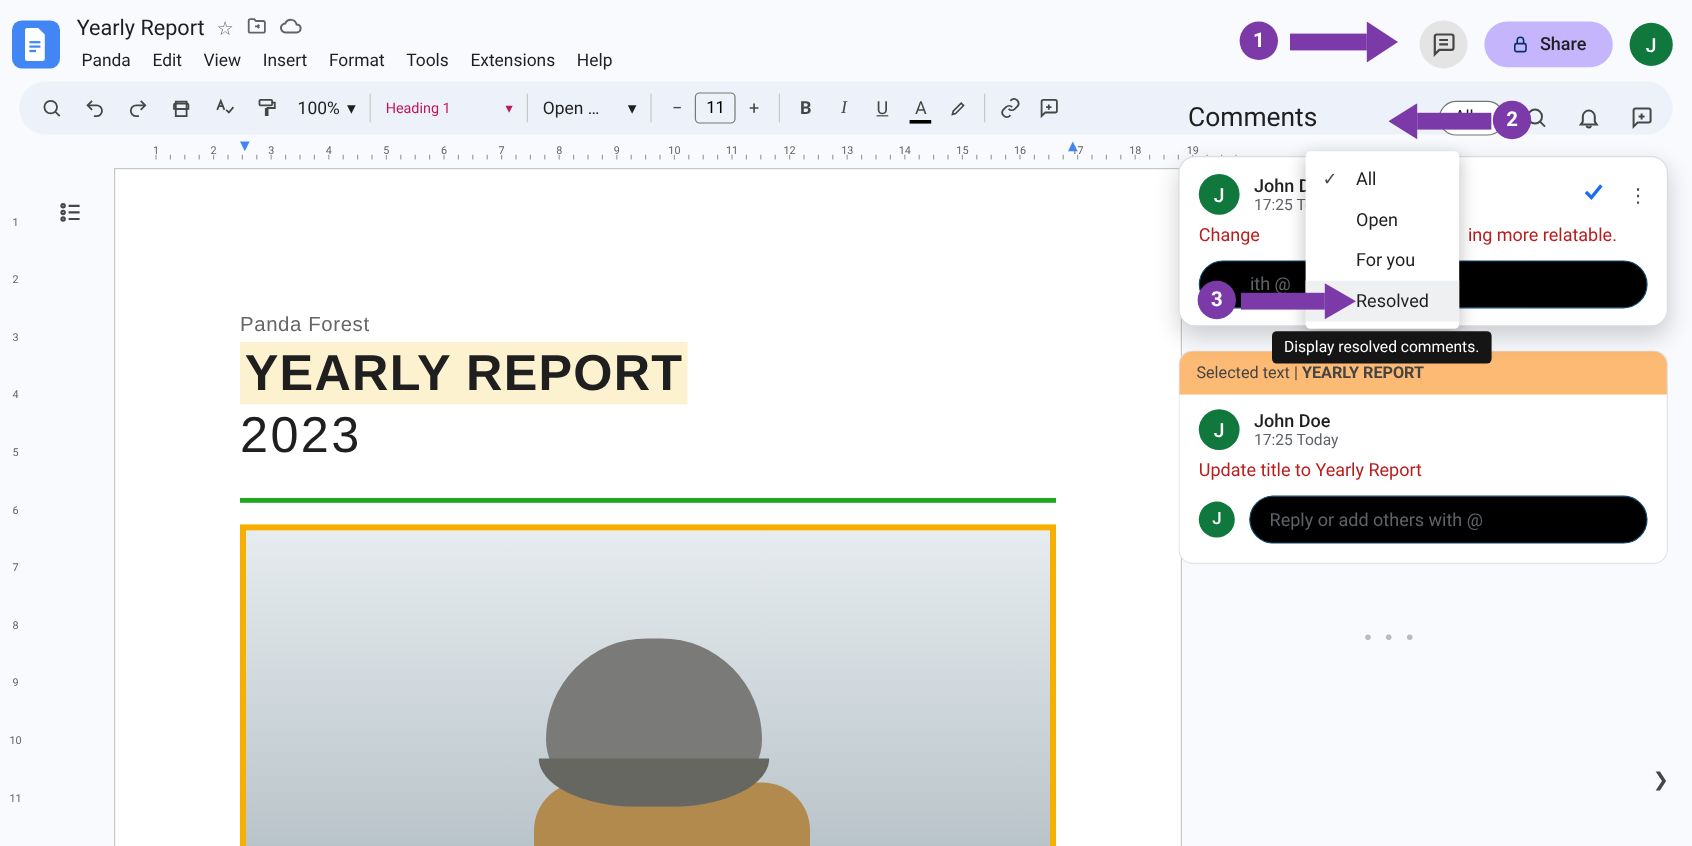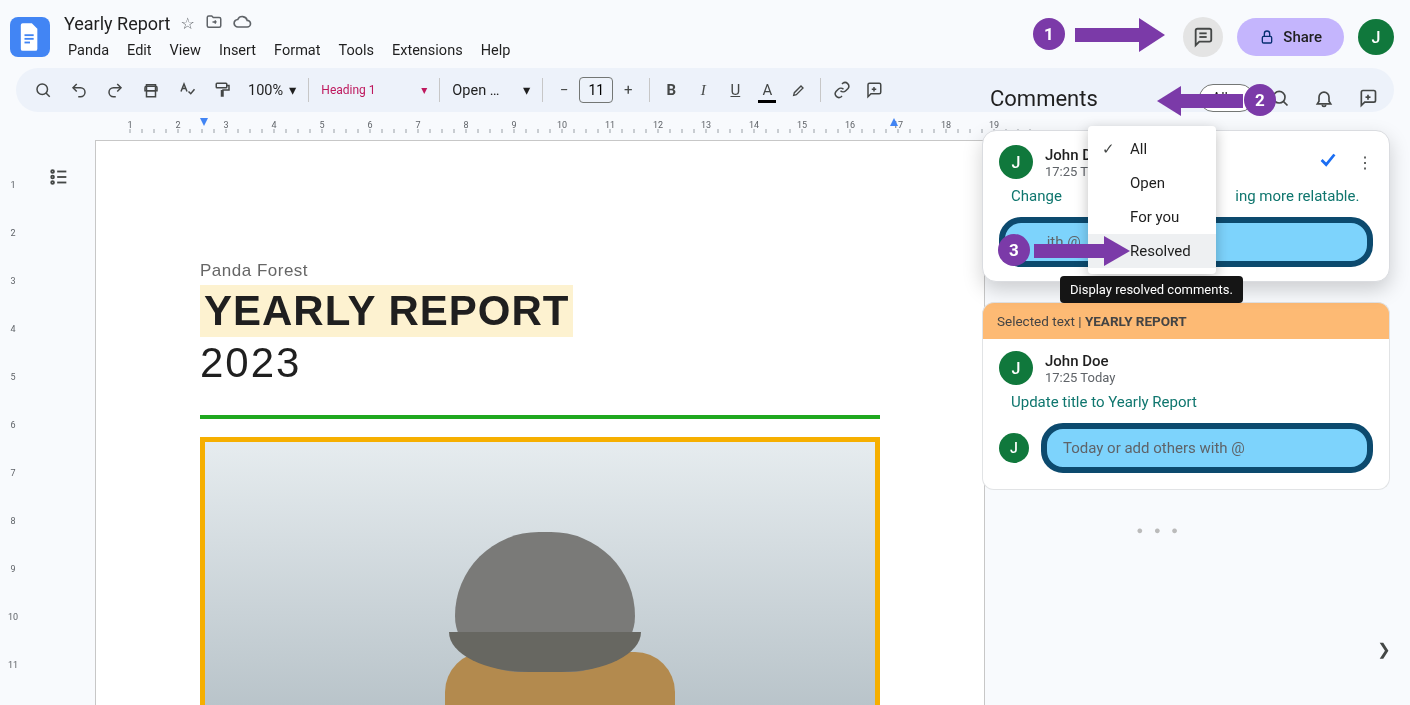--- a/index.html
+++ b/index.html
@@ -63,23 +63,23 @@
   .hicon { width:36px; height:36px; display:flex; align-items:center; justify-content:center; color:#444746; cursor:pointer; }
 
   .comment-card { background:#fff; border:1px solid #dadce0; border-radius:14px; box-shadow:0 4px 10px rgba(0,0,0,0.12); margin-top:4px; padding:14px 16px 14px 16px; position:relative; }
   .comment-card.selected { box-shadow:0 8px 20px rgba(0,0,0,0.18); }
   .c-head { display:flex; align-items:center; gap:12px; }
   .c-avatar { width:34px; height:34px; border-radius:50%; background:#10783c; color:#fff; display:flex; align-items:center; justify-content:center; font-weight:500; }
   .c-meta .c-author { font-weight:500; font-size:15px; }
   .c-meta .c-time { font-size:13px; color:#5f6368; }
   .c-actions { margin-left:auto; display:flex; align-items:center; gap:18px; color:#1b6ef3; }
   .c-actions .more { color:#444746; }
-  .c-body { font-size:15px; color:#0f766e; margin:8px 0 12px 12px; }
+  .c-body { font-size:15px; color:#b91c1c; margin:8px 0 12px 0; }
   .reply-row { display:flex; align-items:center; gap:12px; }
-  .reply-input { flex:1; border:6px solid #0c4a6e; border-radius:22px; padding:10px 16px; font-size:15px; color:#5f6368; background:#7dd3fc; }
+  .reply-input { flex:1; border:1px solid #0c4a6e; border-radius:22px; padding:10px 16px; font-size:15px; color:#5f6368; background:#000000; }
 
   .selected-bar { background:#fdba74; border-radius:12px 12px 0 0; padding:10px 14px; font-size:13.5px; color:#444; margin-top:20px; border:1px solid #e1e3e5; border-bottom:none; }
   .comment-card2 { background:#fff; border:1px solid #e1e3e5; border-top:none; border-radius:0 0 12px 12px; padding:12px 16px 16px 16px; }
 
   
   .filter-menu { position:absolute; top:126px; left:1088px; width:128px; background:#fff; border-radius:4px; box-shadow:0 4px 14px rgba(0,0,0,0.25); padding:6px 0; z-index:30; }
   .filter-item { display:flex; align-items:center; gap:10px; padding:8px 14px; font-size:15px; cursor:pointer; }
   .filter-item.hover { background:#eef0f2; }
   .filter-check { width:18px; color:#444746; }
 
@@ -434,21 +434,21 @@
     <div class="c-head">
       <div class="c-avatar">J</div>
       <div class="c-meta">
         <div class="c-author">John Doe</div>
         <div class="c-time">17:25 Today</div>
       </div>
     </div>
     <div class="c-body">Update title to Yearly Report</div>
     <div class="reply-row">
       <div class="c-avatar" style="width:30px;height:30px;font-size:14px">J</div>
-      <div class="reply-input">Today or add others with @</div>
+      <div class="reply-input">Reply or add others with @</div>
     </div>
   </div>
 </div>
 
 <div class="handle-dots">● ● ●</div>
 
 <div class="filter-menu" id="filter-menu">
     <div class="filter-item">
       <span class="filter-check">✓</span>
       <span>All</span>

